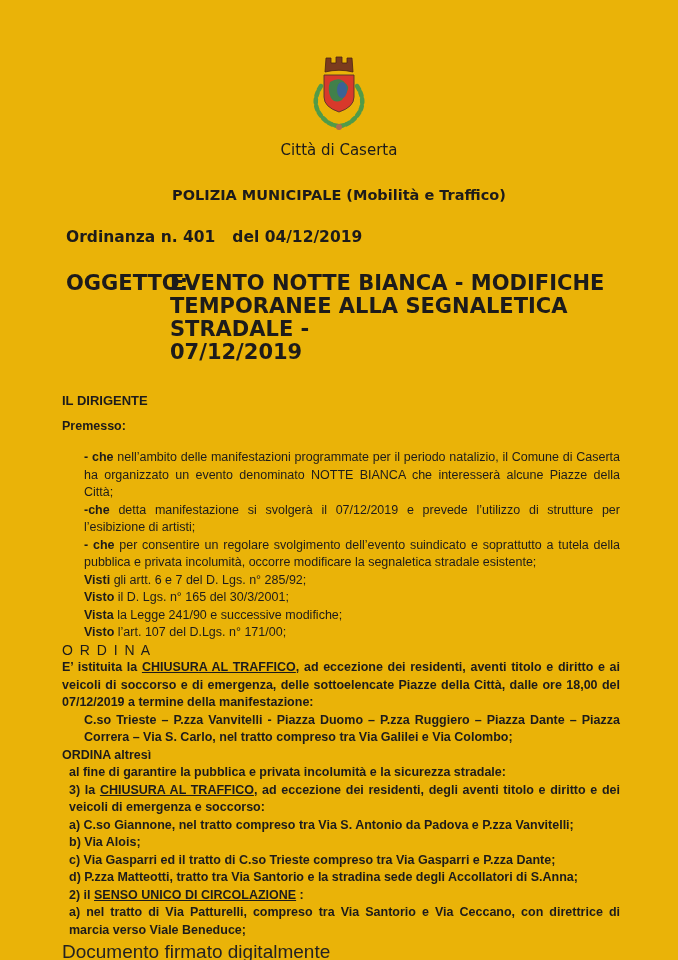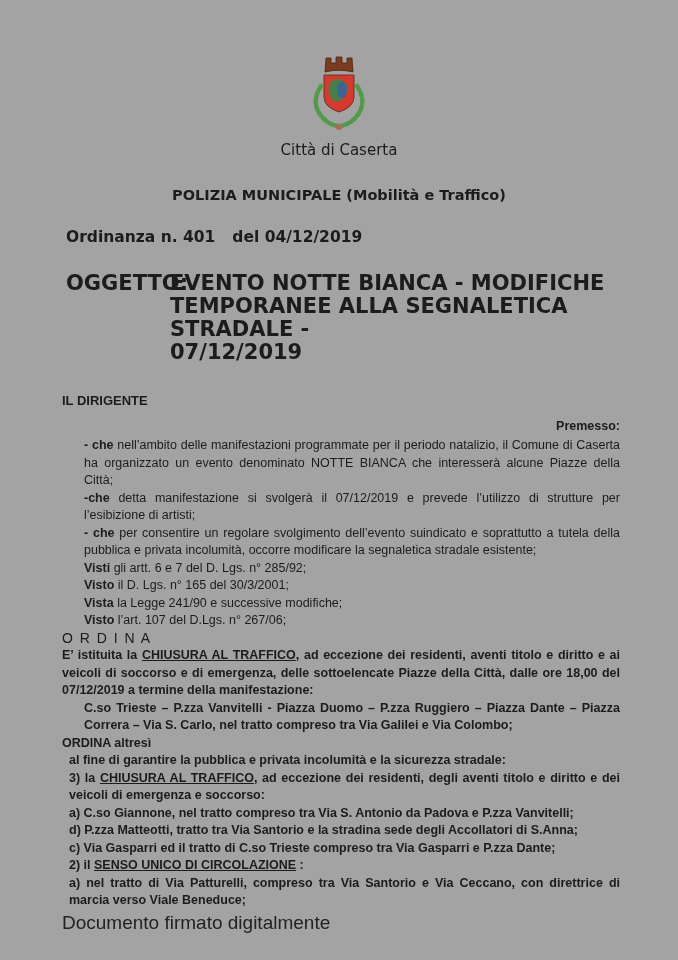--- a/index.html
+++ b/index.html
@@ -1,17 +1,17 @@
 <!DOCTYPE html>
 <html><head>
 <meta charset="utf-8">
 <style>
   html,body{margin:0;padding:0;background:#ffffff;}
   .page{
-    position:relative;width:678px;height:960px;background:#a3a3a3;
+    position:relative;width:678px;height:960px;background:#eab308;
     color:#1d1b1b;font-family:"Liberation Sans",sans-serif;overflow:hidden;
   }
   .emblem{display:flex;justify-content:center;padding-top:46px;}
   .city{
     text-align:center;margin-top:3px;font-size:15px;
     font-family:"DejaVu Sans",sans-serif;
   }
   .dept{
     text-align:center;margin-top:28px;font-size:14.5px;font-weight:bold;
     font-family:"DejaVu Sans",sans-serif;
@@ -24,21 +24,21 @@
   .subject{
     display:flex;margin:26px 62px 0 66px;font-size:21px;font-weight:bold;
     line-height:23px;font-family:"DejaVu Sans",sans-serif;
   }
   .subject-label{width:104px;flex:none;}
   .bodytext{
     margin:28px 58px 0 62px;font-size:12.5px;line-height:17.5px;
     font-family:"Liberation Sans",sans-serif;
   }
   .h-dir{font-weight:bold;font-size:13px;margin-bottom:8px;}
-  .h-prem{font-weight:bold;margin-bottom:2px;text-align:right;}
+  .h-prem{font-weight:bold;margin-bottom:14px;}
   .para{text-align:justify;}
   .ind{padding-left:22px;}
   .bold{font-weight:bold;}
   .center{text-align:left;}
   .ordina-sp{font-size:14px;letter-spacing:1.5px;}
   .u{text-decoration:underline;}
   .numitem{padding-left:7px;}
   .footer{
     margin:2px 0 0 62px;font-size:19px;color:#242222;
     font-family:"Liberation Sans",sans-serif;
@@ -90,37 +90,38 @@
 
     <div class="h-prem">Premesso:</div>
 
     <div class="para ind"><b>- che</b><span> nell’ambito delle manifestazioni programmate per il periodo natalizio, il Comune di Caserta ha organizzato un evento denominato NOTTE BIANCA che interesserà alcune Piazze della Città;</span></div>
     <div class="para ind"><b>-che</b><span> detta manifestazione si svolgerà il 07/12/2019 e prevede l’utilizzo di strutture per l’esibizione di artisti;</span></div>
     <div class="para ind"><b>- che</b><span> per consentire un regolare svolgimento dell’evento suindicato e soprattutto a tutela della pubblica e privata incolumità, occorre modificare la segnaletica stradale esistente;</span></div>
 
     <div class="ind"><b>Visti</b><span> gli artt. 6 e 7 del D. Lgs. n° 285/92;</span></div>
     <div class="ind"><b>Visto</b><span> il D. Lgs. n° 165 del 30/3/2001;</span></div>
     <div class="ind"><b>Vista</b><span> la Legge 241/90 e successive modifiche;</span></div>
-    <div class="ind"><b>Visto</b><span> l’art. 107 del D.Lgs. n° 267/06;</span></div>
+    <div class="ind"><b>Visto</b><span> l’art. 107 del D.Lgs. n° 171/00;</span></div>
 
     <div class="center ordina-sp">O R D I N A</div>
 
     <div class="para bold"><span>E’ istituita la </span><span class="u">CHIUSURA AL TRAFFICO</span><span>, ad eccezione dei residenti, aventi titolo e diritto e ai veicoli di soccorso e di emergenza, delle sottoelencate Piazze della Città, dalle ore 18,00 del 07/12/2019 a termine della manifestazione:</span></div>
 
     <div class="para bold ind">C.so Trieste – P.zza Vanvitelli - Piazza Duomo – P.zza Ruggiero – Piazza Dante – Piazza Correra – Via S. Carlo, nel tratto compreso tra Via Galilei e Via Colombo;</div>
 
     <div class="center bold">ORDINA altresì</div>
 
     <div class="bold numitem">al fine di garantire la pubblica e privata incolumità e la sicurezza stradale:</div>
 
     <div class="para bold numitem"><span>3) la </span><span class="u">CHIUSURA AL TRAFFICO</span><span>, ad eccezione dei residenti, degli aventi titolo e diritto e dei veicoli di emergenza e soccorso:</span></div>
 
     <div class="para bold numitem">a) C.so Giannone, nel tratto compreso tra Via S. Antonio da Padova e P.zza Vanvitelli;</div>
+    <div class="para bold numitem">b) Via Alois;</div>
+    <div class="para bold numitem">c) Via Gasparri ed il tratto di C.so Trieste compreso tra Via Gasparri e P.zza Dante;</div>
     <div class="para bold numitem">d) P.zza Matteotti, tratto tra Via Santorio e la stradina sede degli Accollatori di S.Anna;</div>
-    <div class="para bold numitem">c) Via Gasparri ed il tratto di C.so Trieste compreso tra Via Gasparri e P.zza Dante;</div>
 
     <div class="para bold numitem"><span>2) il </span><span class="u">SENSO UNICO DI CIRCOLAZIONE</span><span> :</span></div>
 
     <div class="para bold numitem">a) nel tratto di Via Patturelli, compreso tra Via Santorio e Via Ceccano, con direttrice di marcia verso Viale Beneduce;</div>
 
   </div>
 
   <div class="footer">Documento firmato digitalmente</div>
 
 </div>

